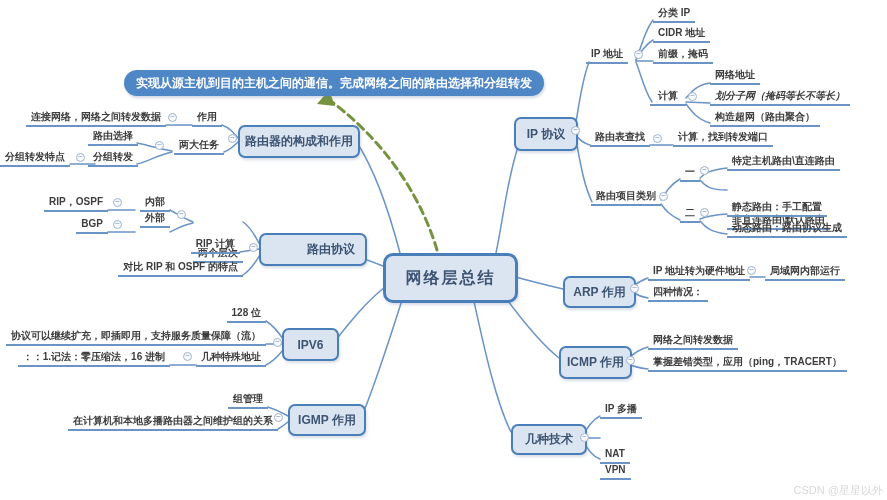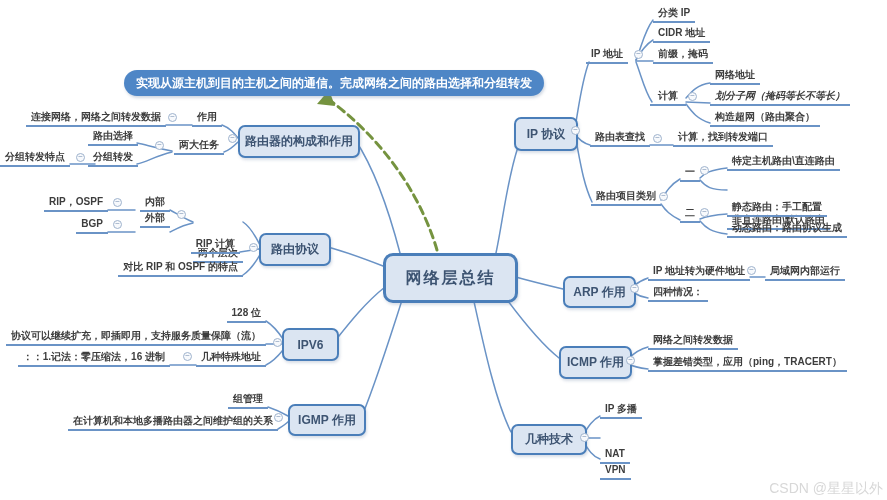--- a/index.html
+++ b/index.html
@@ -28,21 +28,21 @@
     position:absolute;z-index:2;font-size:10px;font-weight:bold;color:var(--leaf-text,#3d3d3d);
     white-space:nowrap;padding:0 5px 2px;border-bottom:2px solid var(--line,#6a93c6);
     line-height:12px;
   }
   .minus{
     position:absolute;z-index:3;width:9px;height:9px;border-radius:50%;
     background:#f7f9fc;border:1px solid #9fb3cd;color:#7d95b5;
     display:flex;align-items:center;justify-content:center;box-sizing:border-box;
   }
   .minus::before{content:"−";font-size:8px;line-height:1;margin-top:-1px;}
-  .watermark{position:absolute;right:4px;bottom:2px;z-index:2;font-size:14px;color:#d8d8d8;}
+  .watermark{position:absolute;right:4px;bottom:2px;z-index:2;font-size:11px;color:#d8d8d8;}
 </style>
 </head>
 <body>
 
 <div class="canvas">
 
   <svg class="links" width="887" height="500" viewBox="0 0 887 500">
     <g>
 
       <path class="lk" d="M400,253 C390,215 375,170 356,141"></path>
@@ -110,21 +110,21 @@
       <path class="dash" d="M437,250 C424,206 393,148 332,102"></path>
       <polygon class="ahead" points="329,90 317,104 335,106"></polygon>
     </g>
   </svg>
 
   <div class="banner" style="left:124px;top:70px;">实现从源主机到目的主机之间的通信。完成网络之间的路由选择和分组转发</div>
 
   <div class="node central" style="left:383px;top:253px;width:129px;height:44px;">网络层总结</div>
 
   <div class="node" style="left:238px;top:125px;width:118px;height:29px;">路由器的构成和作用</div>
-  <div class="node" style="left:259px;top:233px;width:68px;height:29px;">路由协议</div>
+  <div class="node" style="left:259px;top:233px;width:68px;height:29px;padding-left:36px;">路由协议</div>
   <div class="node" style="left:282px;top:328px;width:53px;height:29px;">IPV6</div>
   <div class="node" style="left:288px;top:404px;width:74px;height:28px;text-align:right;">IGMP 作用</div>
   <div class="node" style="left:514px;top:117px;width:60px;height:30px;">IP 协议</div>
   <div class="node" style="left:563px;top:276px;width:69px;height:28px;">ARP 作用</div>
   <div class="node" style="left:559px;top:346px;width:69px;height:29px;">ICMP 作用</div>
   <div class="node" style="left:511px;top:424px;width:72px;height:27px;">几种技术</div>
 
   <div class="leaf" style="right:721px;top:111px;">连接网络，网络之间转发数据</div>
   <div class="leaf" style="right:665px;top:111px;">作用</div>
   <div class="leaf" style="right:749px;top:130px;">路由选择</div>

